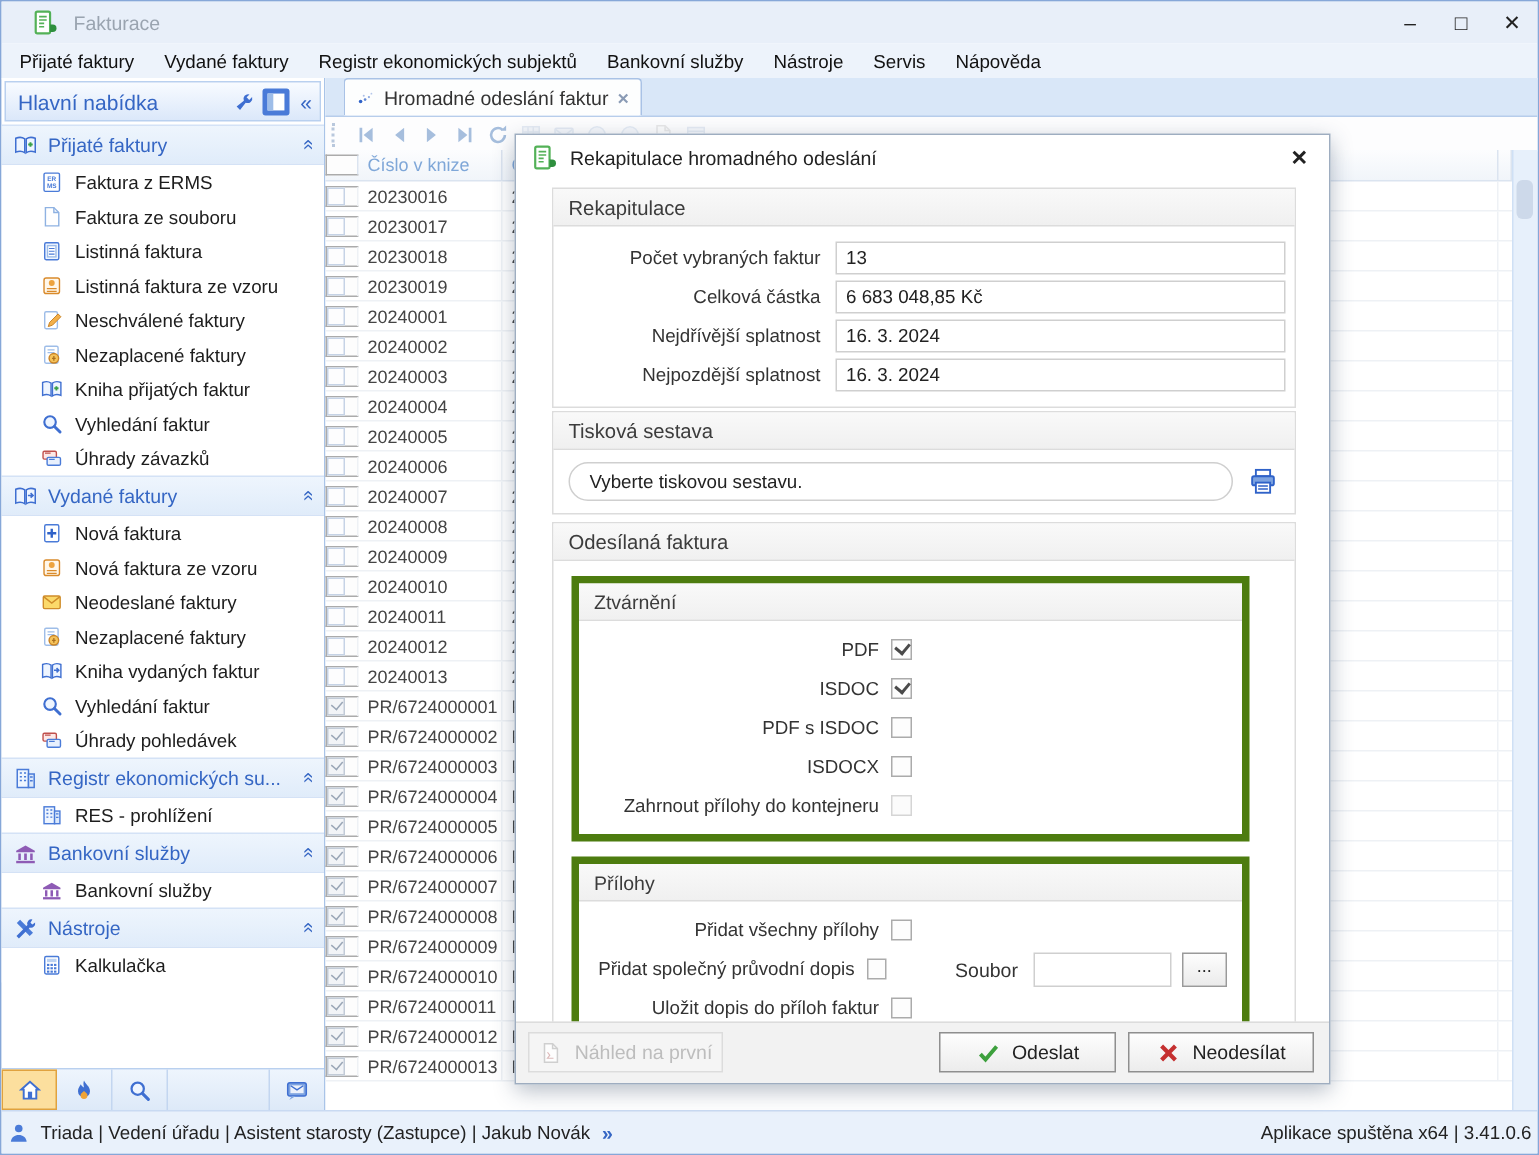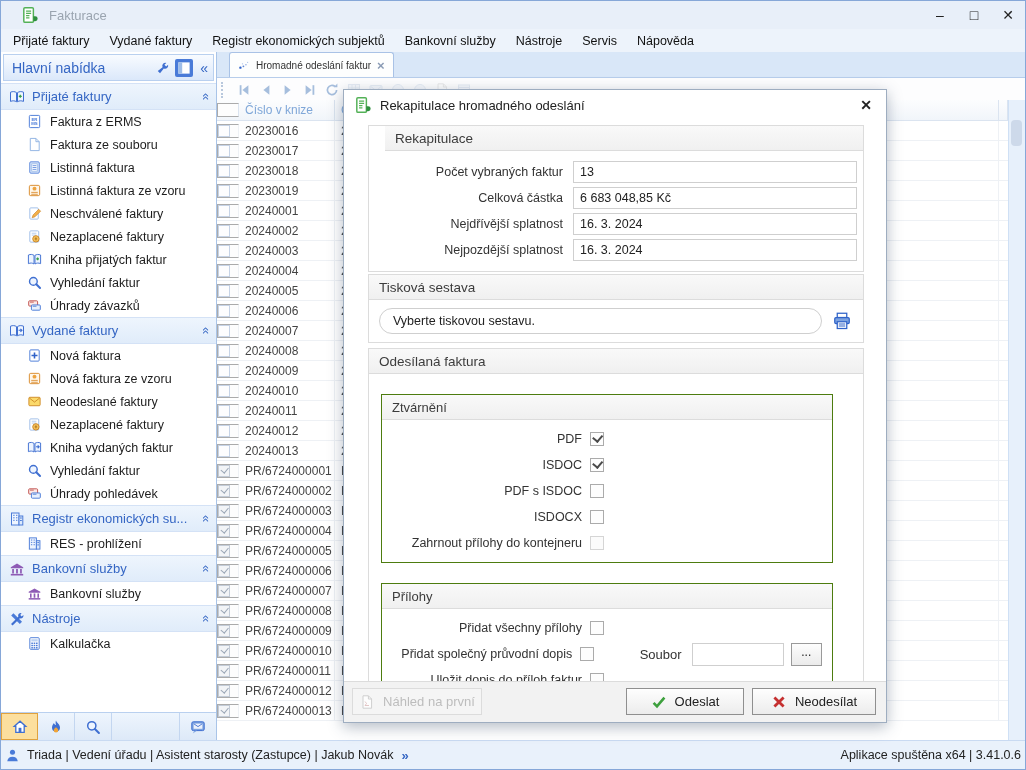--- a/index.html
+++ b/index.html
@@ -32,21 +32,21 @@
   .sbilabel{font-size:12.5px;color:#1d1d1d;margin-left:8px;white-space:nowrap;}
   #sbfooter{position:absolute;left:0;right:0;bottom:0;height:27px;border-top:1px solid #b9d0ef;background:linear-gradient(#eef5fd,#dde9f8);display:flex;}
   .sbfbtn{width:37px;height:100%;display:flex;align-items:center;justify-content:center;border-right:1px solid #c3d6f0;box-sizing:border-box;}
   .sbfbtn.active{background:#fcdf9e;border:1px solid #e0a23e;}
   .sbfbtn.right{margin-left:auto;border-left:1px solid #c3d6f0;border-right:none;}
 
   
   #content{position:absolute;left:216px;top:51px;right:0;bottom:29px;background:#fff;}
   #tabstrip{height:25px;background:#d9e7f8;border-bottom:1px solid #b7cdeb;display:flex;align-items:flex-end;padding-left:12px;}
   .tab{height:24px;background:#fdfefe;border:1px solid #a9c2e6;border-bottom:none;border-radius:3px 3px 0 0;display:flex;align-items:center;padding:0 8px;gap:6px;}
-  .tab span.lbl{font-size:10px;color:#333;}
+  .tab span.lbl{font-size:13px;color:#333;}
   .tabclose{color:#8a9bb5;font-size:13px;font-weight:bold;}
   #toolbar{height:23px;display:flex;align-items:center;padding-left:4px;gap:4px;background:#fdfdfe;}
   #toolgrip{width:5px;height:16px;border-left:2px dotted #b9c8dd;margin-right:3px;}
   .tbtn{width:18px;height:18px;display:flex;align-items:center;justify-content:center;}
   .ghost{opacity:.45;}
 
   
   #grid{position:absolute;left:0;top:48px;right:17px;bottom:0;}
   .gridrow{display:flex;height:20px;box-sizing:border-box;border-bottom:1px solid #eef1f5;align-items:center;}
   .gridhead{display:flex;height:20px;background:linear-gradient(#fcfdfe,#f1f5fa);border-bottom:1px solid #dbe4f0;align-items:center;}
@@ -63,31 +63,31 @@
   #vscroll{position:absolute;right:0;top:48px;bottom:0;width:17px;background:#e7f0fb;border-left:1px solid #cfe0f5;box-sizing:border-box;}
   #vthumb{margin:20px 3px 0 2px;height:26px;background:#cdd9ea;border-radius:4px;}
 
   
   #dialog{position:absolute;left:342px;top:88px;width:544px;height:634px;background:#fff;border:1px solid #9eadc0;box-shadow:0 4px 14px rgba(40,60,90,.35);z-index:50;box-sizing:border-box;}
   #dlgtitle{height:30px;display:flex;align-items:center;padding:0 10px;}
   #dlgtitletext{font-size:13px;color:#222;margin-left:8px;flex:1;}
   #dlgclose{font-size:14px;font-weight:bold;color:#222;padding:0 4px;}
   .group{position:absolute;left:24px;width:496px;border:1px solid #dcdcdc;background:#fff;box-sizing:border-box;}
   .ghead{height:24px;background:linear-gradient(#f9f9f9,#f0f0f0);border-bottom:1px solid #dcdcdc;display:flex;align-items:center;padding-left:10px;font-size:13.5px;color:#3c3c3c;}
-  #g1{top:35px;padding-left:16px;}
+  #g1{top:35px;}
   #g1 .gbody{padding:8px 6px 8px 10px;}
   .frow{display:flex;align-items:center;height:26px;}
   .flabel{width:168px;text-align:right;margin-right:10px;font-size:12.5px;color:#333;}
   .fin{flex:1;height:20px;border:1px solid #cfcfcf;padding:0 6px;font-size:12.5px;color:#222;font-family:"Liberation Sans",sans-serif;background:#fff;}
   #g2{top:184px;}
   #g2 .gbody{padding:8px 10px;display:flex;align-items:center;}
   #tiskinput{flex:1;height:24px;border:1px solid #cfcfcf;border-radius:13px;padding:0 13px;font-size:12.5px;color:#222;font-family:"Liberation Sans",sans-serif;}
   #printbtn{margin-left:9px;width:22px;height:22px;display:flex;align-items:center;justify-content:center;}
   #g3{top:258px;height:336px;}
-  .subgroup{margin:20px 30px 0 12px;border:1px solid #4d7c0f;box-sizing:border-box;}
+  .subgroup{margin:10px 30px 0 12px;border:5px solid #4d7c0f;box-sizing:border-box;}
   .subgroup .ghead{font-size:13px;}
   .sgbody{padding:6px 10px;}
   .cbrow{display:flex;align-items:center;height:26px;}
   .cblabel{width:190px;text-align:right;margin-right:8px;font-size:12.5px;color:#333;}
   .cb{width:14px;height:14px;border:1px solid #ababab;background:#fdfdfd;position:relative;display:inline-block;box-sizing:border-box;}
   .cb.on::after{content:"";position:absolute;left:2px;top:1px;width:7px;height:4.5px;border-left:2px solid #4a4a4a;border-bottom:2px solid #4a4a4a;transform:rotate(-50deg);}
   .cb.dis{border-color:#d5d5d5;background:#fbfbfb;}
   .souborlbl{margin-left:46px;font-size:13px;color:#333;}
   #souborinput{width:86px;height:19px;border:1px solid #cfcfcf;margin-left:10px;font-size:12px;font-family:"Liberation Sans",sans-serif;}
   #browsebtn{margin-left:7px;width:33px;height:23px;background:linear-gradient(#fdfdfd,#ebebeb);border:1px solid #9a9a9a;font-size:12px;color:#222;display:flex;align-items:center;justify-content:center;padding-bottom:4px;box-sizing:border-box;}

